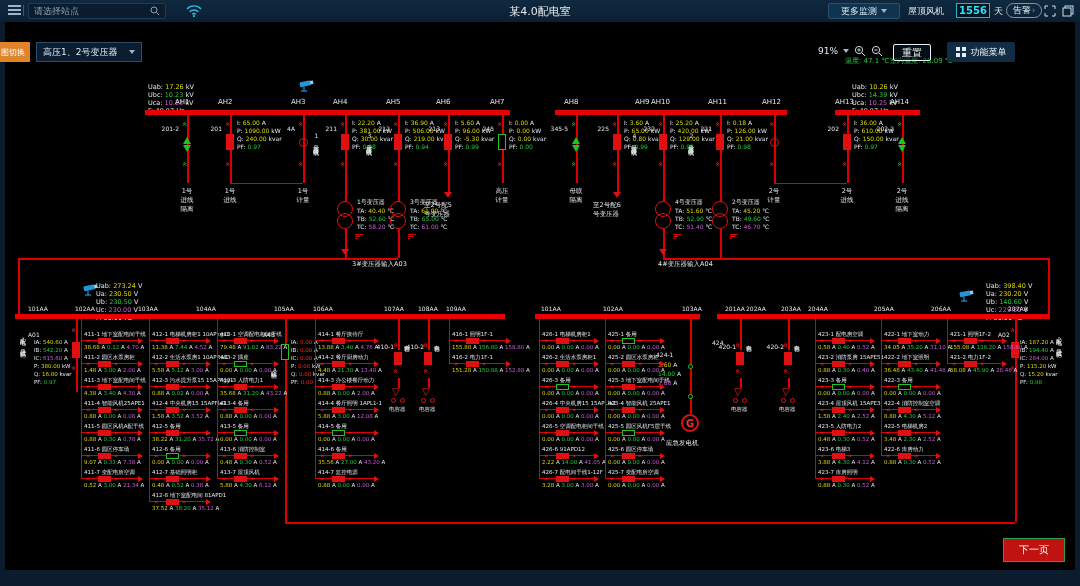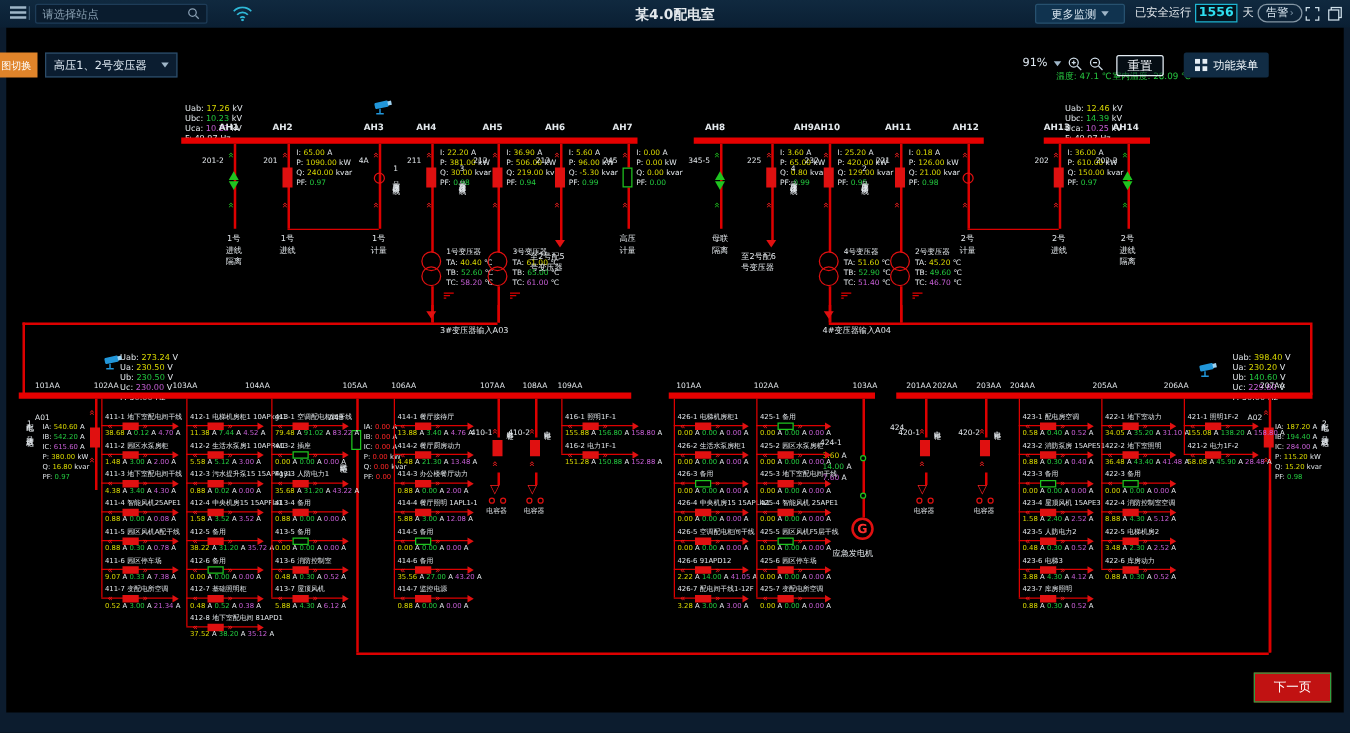--- a/index.html
+++ b/index.html
@@ -5,21 +5,21 @@
 *{margin:0;padding:0;box-sizing:border-box}
 html,body{background:#0c1c2e}
 body{font-family:"DejaVu Sans","Liberation Sans",sans-serif}
 #stage{position:relative;width:1080px;height:586px;background:#0c1c2e;overflow:hidden}
 #canvas{position:absolute;left:5px;top:22px;width:1070px;height:548px;background:#000}
 .abs{position:absolute}
 .tx{position:absolute;white-space:nowrap;line-height:1;color:#e3e8ec}
 .vt{writing-mode:vertical-rl;text-orientation:upright;letter-spacing:1px}
 .cw{color:#e3e8ec}.cy{color:#d9d900}.cg{color:#23c93f}.cp{color:#c75fd6}.cr{color:#ff2525}.cmut{color:#8aa0b2}
 .f5{font-size:5.5px}.f6{font-size:6px}.f65{font-size:6.5px}.f7{font-size:7px}.f8{font-size:8px}.f9{font-size:9px}.f11{font-size:11px}
-.bold{font-weight:bold}
+.bold{font-weight:normal}
 
 #topbar{position:absolute;left:0;top:0;width:1080px;height:22px;background:linear-gradient(180deg,#10293f,#0a1f33);z-index:30}
 .tb-item{position:absolute;display:flex;align-items:center;gap:4px}
 #searchbox{position:absolute;left:28px;top:3px;width:138px;height:16px;background:#0a1c2e;border:1px solid #1e3c58;border-radius:2px;display:flex;align-items:center;justify-content:space-between;padding:0 5px}
 #hamb{position:absolute;left:8px;top:5px;width:13px;height:11px}
 #hamb i{display:block;height:2px;background:#9fb6c8;margin-bottom:2px}
 .navy-btn{background:#10334f;border:1px solid #27516f;border-radius:2px;color:#d7e4ee;display:flex;align-items:center;justify-content:center;gap:4px}
 .chev{width:0;height:0;border-left:3.5px solid transparent;border-right:3.5px solid transparent;border-top:4px solid #9fb6c8}
 #daysbox{width:34px;height:15px;background:#04141f;border:1px solid #1fb6d4;color:#2fe0f2;font-size:10px;font-weight:bold;display:flex;align-items:center;justify-content:center}
 #alarmbtn{width:36px;height:15px;border:1px solid #8496a4;border-radius:8px;color:#d7e4ee;font-size:9px;display:flex;align-items:center;justify-content:center;gap:1px;background:transparent}
@@ -78,21 +78,21 @@
           <path d="M3.7 6.8 A6 6 0 0 1 12.3 6.8" stroke="#2fb9d8" fill="none" stroke-width="1.4"></path>
           <path d="M6.2 9.3 A2.7 2.7 0 0 1 9.8 9.3" stroke="#2fb9d8" fill="none" stroke-width="1.4"></path>
           <circle cx="8" cy="11" r="1.1" fill="#2fb9d8"></circle>
         </svg>
     </div>
     <div class="tx f11 bold" style="left:540px;top:6px;transform:translateX(-50%)">某4.0配电室</div>
     <div class="navy-btn" style="position:absolute;left:828px;top:3px;width:72px;height:16px;font-size:9px">
       <span>更多监测</span>
         <span class="chev"></span>
     </div>
-    <span class="tx f9" style="left:908px;top:7px">已安全运行</span>
+    <span class="tx f9" style="left:908px;top:7px">屋顶风机</span>
     <div id="daysbox" style="position:absolute;left:956px;top:3px">1556</div>
     <span class="tx f9" style="left:994px;top:7px">天</span>
     <div id="alarmbtn" style="position:absolute;left:1006px;top:3px">
         <span>告警</span>
         <span class="f8 cmut">›</span>
       </div>
     <div class="tb-item" style="left:1044px;top:5px">
       <svg width="12" height="12" viewBox="0 0 12 12" stroke="#cfe0ea" fill="none">
           <path d="M1 4 V1 H4 M8 1 H11 V4 M11 8 V11 H8 M4 11 H1 V8"></path>
         </svg>
@@ -142,21 +142,21 @@
         </svg>
       </span>
     <span>功能菜单</span>
   </div>
 
   <div id="nextpage">下一页</div>
 <div class="tx f65" style="left: 148px; top: 84px;"><span class="cw">Uab:</span> <span class="cy">17.26</span> <span class="cw">kV</span></div>
     <div class="tx f65" style="left: 148px; top: 92px;"><span class="cw">Ubc:</span> <span class="cg">10.23</span> <span class="cw">kV</span></div>
     <div class="tx f65" style="left: 148px; top: 100px;"><span class="cw">Uca:</span> <span class="cp">10.23</span> <span class="cw">kV</span></div>
     <div class="tx f65" style="left: 148px; top: 108px;"><span class="cw">F:</span> <span class="cw">49.97</span> <span class="cw">Hz</span></div>
-    <div class="tx f65" style="left: 852px; top: 84px;"><span class="cw">Uab:</span> <span class="cy">12.46</span> <span class="cw">kV</span></div>
+    <div class="tx f65" style="left: 852px; top: 84px;"><span class="cw">Uab:</span> <span class="cy">10.26</span> <span class="cw">kV</span></div>
     <div class="tx f65" style="left: 852px; top: 92px;"><span class="cw">Ubc:</span> <span class="cg">14.39</span> <span class="cw">kV</span></div>
     <div class="tx f65" style="left: 852px; top: 100px;"><span class="cw">Uca:</span> <span class="cp">10.25</span> <span class="cw">kV</span></div>
     <div class="tx f65" style="left: 852px; top: 108px;"><span class="cw">F:</span> <span class="cw">49.97</span> <span class="cw">Hz</span></div>
     <div class="tx f65" style="left: 96px; top: 283px;"><span class="cw">Uab:</span> <span class="cy">273.24</span> <span class="cw">V</span></div>
     <div class="tx f65" style="left: 96px; top: 291px;"><span class="cw">Ua:</span> <span class="cy">230.50</span> <span class="cw">V</span></div>
     <div class="tx f65" style="left: 96px; top: 299px;"><span class="cw">Ub:</span> <span class="cg">230.50</span> <span class="cw">V</span></div>
     <div class="tx f65" style="left: 96px; top: 307px;"><span class="cw">Uc:</span> <span class="cp">230.00</span> <span class="cw">V</span></div>
     <div class="tx f65" style="left: 96px; top: 315px;"><span class="cw">F:</span> <span class="cw">50.00</span> <span class="cw">Hz</span></div>
     <div class="tx f65" style="left: 986px; top: 283px;"><span class="cw">Uab:</span> <span class="cy">398.40</span> <span class="cw">V</span></div>
     <div class="tx f65" style="left: 986px; top: 291px;"><span class="cw">Ua:</span> <span class="cy">230.20</span> <span class="cw">V</span></div>

